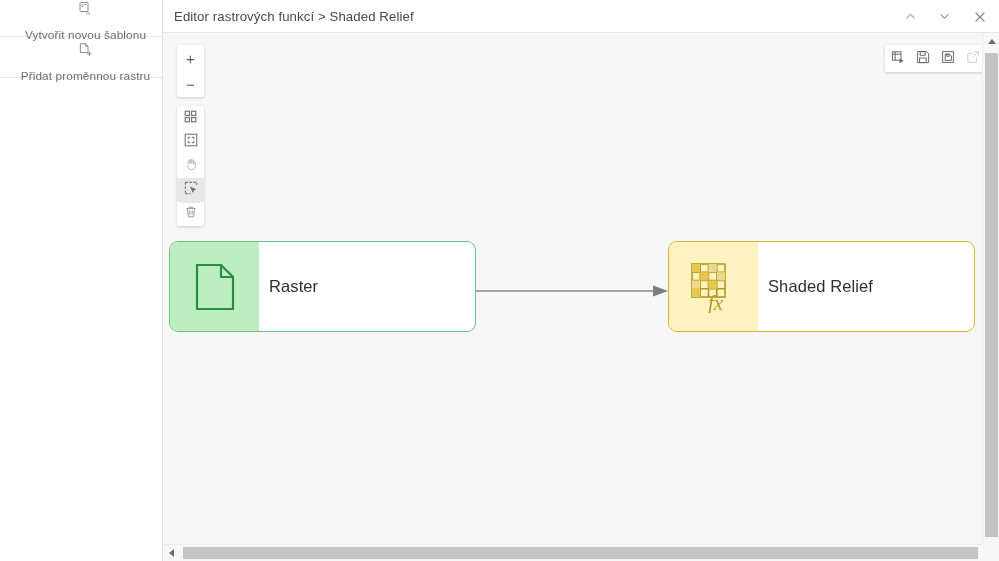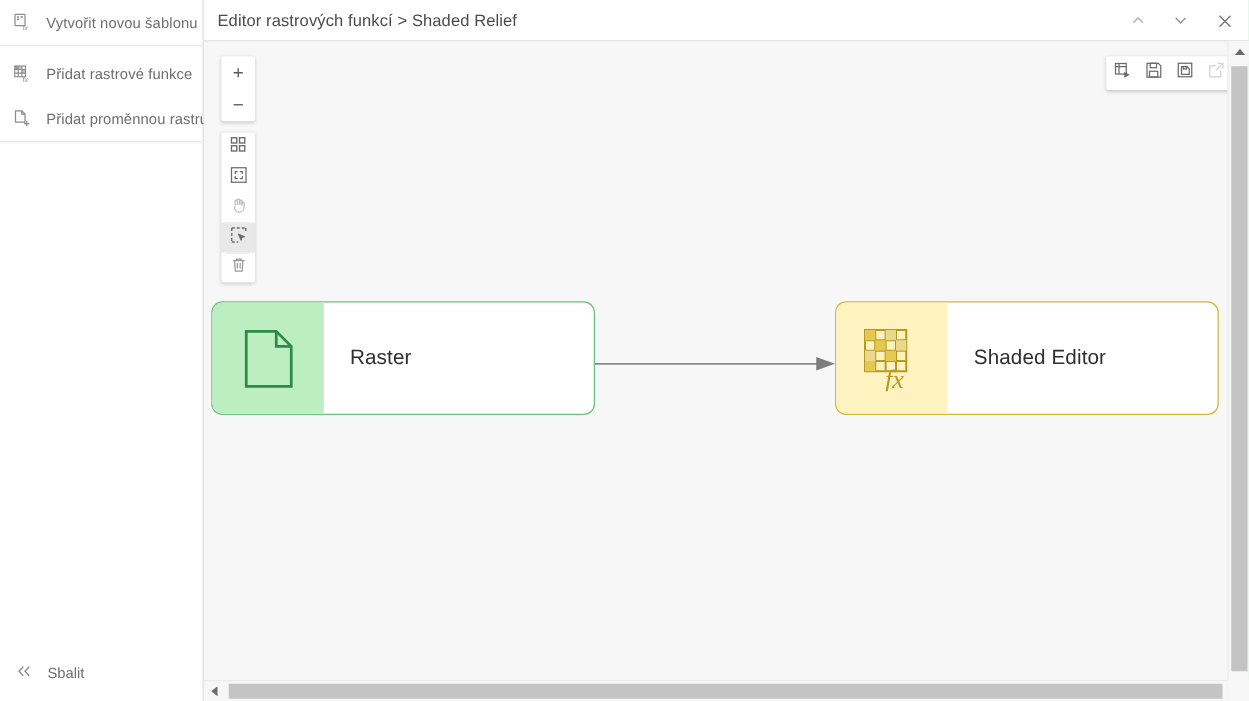--- a/index.html
+++ b/index.html
@@ -15,21 +15,21 @@
   .sidebar {
     width: 163px; height: 561px;
     background: #ffffff;
     border-right: 1px solid #e0e0e0;
     position: relative;
     flex: 0 0 163px;
   }
   .side-item {
     display: flex; align-items: center;
     height: 36px; padding-left: 9px;
-    gap: 10px; cursor: pointer;
+    gap: 10px; cursor: pointer; flex-direction: column;
   }
   .side-item .s-ico {
     width: 18px; height: 18px;
     display: flex; align-items: center; justify-content: center;
     flex: 0 0 18px; color: #8c8c8c;
   }
   .side-item .s-lbl {
     font-size: 11.8px; color: #6e6e6e; letter-spacing: .1px;
     white-space: nowrap;
   }
@@ -110,21 +110,21 @@
     position: absolute; display: flex; align-items: stretch;
     height: 91px; border-radius: 9px; overflow: hidden;
     background: #ffffff; cursor: move;
   }
   .node .n-ico {
     width: 89px; display: flex; align-items: center; justify-content: center;
     flex: 0 0 89px;
   }
   .node .n-lbl {
     flex: 1 1 auto; display: flex; align-items: center;
-    font-size: 16.5px; color: #2f2f2f; padding-left: 10px; letter-spacing: .1px; margin-left: 11px;
+    font-size: 16.5px; color: #2f2f2f; padding-left: 10px; letter-spacing: .1px;
   }
   .node.raster { left: 6px; top: 208px; width: 307px; border: 1.4px solid #6cc282; }
   .node.raster .n-ico { background: #bdeec2; }
   .node.fx { left: 505px; top: 208px; width: 307px; border: 1.4px solid #d6b72e; }
   .node.fx .n-ico { background: #fdf2c0; }
 
   .connector { position: absolute; left: 313px; top: 252px; width: 192px; height: 12px; }
 
   
   .vscroll {
@@ -180,62 +180,37 @@
           </svg>
         </span>
         <span class="s-lbl">Vytvořit novou šablonu</span>
       </div>
     </div>
 
     <div class="side-sep"></div>
 
     <div class="side-group2">
 
-      <div class="side-item">
-        <span class="s-ico">
-          <svg width="16" height="16" viewBox="0 0 16 16" fill="none" stroke="currentColor" stroke-width="0.9">
-            <rect x="1.8" y="1.8" width="8.6" height="8.6"></rect>
-            <line x1="1.8" y1="4.6" x2="10.4" y2="4.6"></line>
-            <line x1="1.8" y1="7.5" x2="10.4" y2="7.5"></line>
-            <line x1="4.6" y1="1.8" x2="4.6" y2="10.4"></line>
-            <line x1="7.5" y1="1.8" x2="7.5" y2="10.4"></line>
-            <rect x="1.8" y="1.8" width="2.8" height="2.8" fill="currentColor" stroke="none" opacity="0.85"></rect>
-            <rect x="4.6" y="1.8" width="2.9" height="2.8" fill="currentColor" stroke="none" opacity="0.5"></rect>
-            <rect x="7.5" y="4.6" width="2.9" height="2.9" fill="currentColor" stroke="none" opacity="0.55"></rect>
-            <text x="8.0" y="14.6" font-size="5.6" fill="currentColor" stroke="none" font-style="italic">fx</text>
-          </svg>
-        </span>
-        <span class="s-lbl">Přidat rastrové funkce</span>
-      </div>
 
 
       <div class="side-item">
         <span class="s-ico">
           <svg width="16" height="16" viewBox="0 0 16 16" fill="none" stroke="currentColor" stroke-width="1">
             <path d="M2.4 1.6h5l2.6 2.6v6.4H2.4z"></path>
             <path d="M7.4 1.6v2.6h2.6"></path>
             <line x1="11.4" y1="9.6" x2="11.4" y2="14"></line>
             <line x1="9.2" y1="11.8" x2="13.6" y2="11.8"></line>
           </svg>
         </span>
         <span class="s-lbl">Přidat proměnnou rastru</span>
       </div>
     </div>
 
     <div class="side-sep"></div>
 
-    <div class="collapse-row">
-      <span class="c-ico">
-        <svg width="13" height="10" viewBox="0 0 13 10" fill="none" stroke="currentColor" stroke-width="1.1">
-          <polyline points="5.6,1.4 2.2,5 5.6,8.6"></polyline>
-          <polyline points="10.4,1.4 7,5 10.4,8.6"></polyline>
-        </svg>
-      </span>
-      <span class="c-lbl">Sbalit</span>
-    </div>
   </div>
 
   <div class="main">
 
     <div class="titlebar">
       <span class="title-text">Editor rastrových funkcí &gt; Shaded Relief</span>
       <div class="win-btns">
         <div class="win-btn">
           <svg width="13" height="13" viewBox="0 0 13 13" fill="none" stroke="currentColor" stroke-width="1.3">
             <polyline points="2.6,8.2 6.5,4.4 10.4,8.2"></polyline>
@@ -388,21 +363,21 @@
               <rect x="3" y="3" width="8.2" height="8.2" fill="#e3c94f" stroke="none"></rect>
               <rect x="19.5" y="3" width="8.3" height="8.2" fill="#ead98a" stroke="none"></rect>
               <rect x="11.2" y="11.2" width="8.3" height="8.3" fill="#e3c94f" stroke="none"></rect>
               <rect x="27.8" y="11.2" width="8.2" height="8.3" fill="#ead98a" stroke="none"></rect>
               <rect x="3" y="19.5" width="8.2" height="8.3" fill="#ead98a" stroke="none"></rect>
               <rect x="19.5" y="19.5" width="8.3" height="8.3" fill="#e3c94f" stroke="none"></rect>
               <rect x="3" y="27.8" width="8.2" height="8.2" fill="#e3c94f" stroke="none"></rect>
               <text x="19" y="49" font-size="21" fill="#b8991f" stroke="none" font-style="italic" font-family="Liberation Serif, serif">fx</text>
             </svg>
           </div>
-          <div class="n-lbl">Shaded Editor</div>
+          <div class="n-lbl">Shaded Relief</div>
         </div>
       </div>
 
       <div class="hscroll">
         <div class="sb-arrow left">
           <svg width="6" height="8" viewBox="0 0 6 8" fill="#6b6b6b">
               <path d="M5 0L0 4l5 4z"></path>
             </svg>
         </div>
         <div class="sb-thumb"></div>

